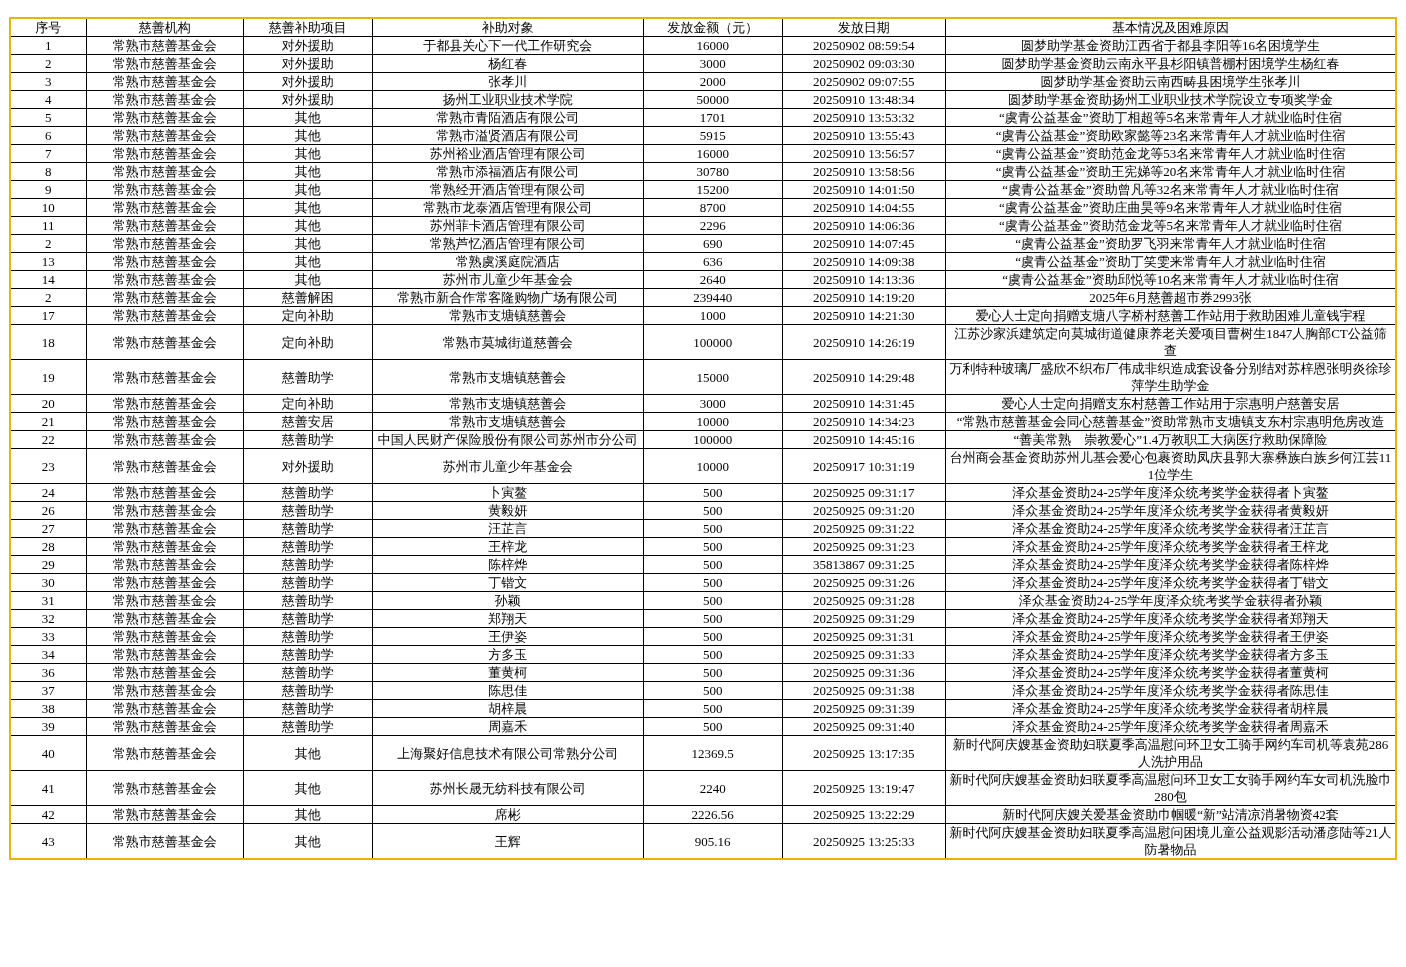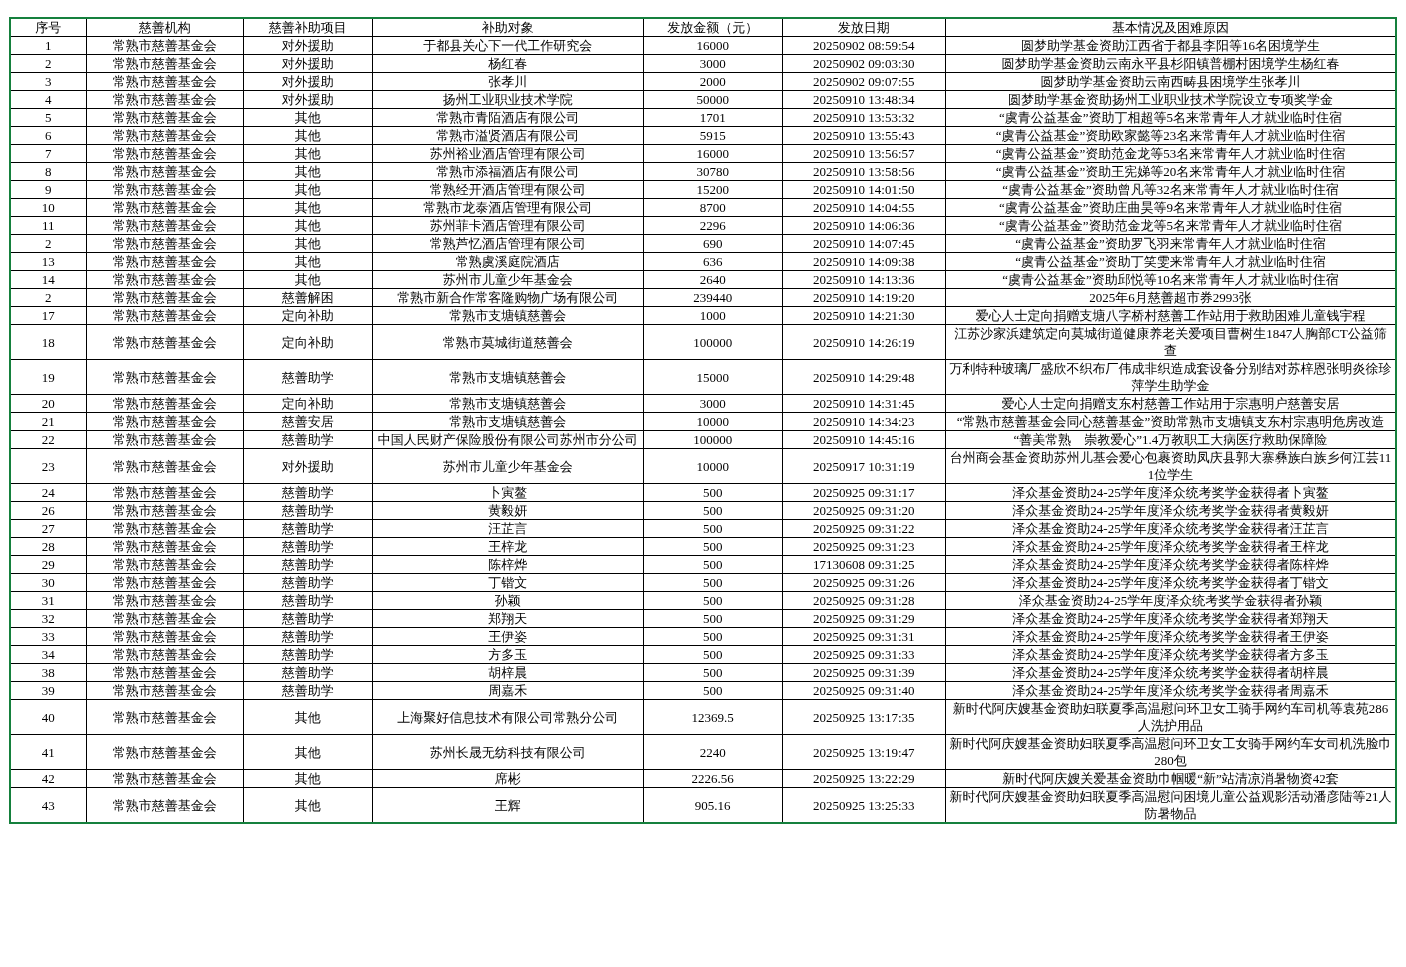--- a/index.html
+++ b/index.html
@@ -12,21 +12,21 @@
   .page {
     width: 1406px;
     height: 967px;
     background: #ffffff;
     box-sizing: border-box;
     padding: 17px 9px 0 9px;
     overflow: hidden;
   }
   table.ledger {
     border-collapse: collapse;
-    border: 2px solid #15803d;
+    border: 2px solid #eab308;
     table-layout: fixed;
     width: 1388px;
     padding-left: 32px;
   }
   table.ledger th, table.ledger td {
     border: 1px solid #000000;
     font-size: 13px;
     line-height: 17px;
     font-weight: normal;
     text-align: center;
@@ -303,21 +303,21 @@
           <td>500</td>
           <td>20250925 09:31:23</td>
           <td>泽众基金资助24-25学年度泽众统考奖学金获得者王梓龙</td>
         </tr>
         <tr>
           <td>29</td>
           <td>常熟市慈善基金会</td>
           <td>慈善助学</td>
           <td>陈梓烨</td>
           <td>500</td>
-          <td>17130608 09:31:25</td>
+          <td>35813867 09:31:25</td>
           <td>泽众基金资助24-25学年度泽众统考奖学金获得者陈梓烨</td>
         </tr>
         <tr>
           <td>30</td>
           <td>常熟市慈善基金会</td>
           <td>慈善助学</td>
           <td>丁锴文</td>
           <td>500</td>
           <td>20250925 09:31:26</td>
           <td>泽众基金资助24-25学年度泽众统考奖学金获得者丁锴文</td>
@@ -350,20 +350,38 @@
           <td>泽众基金资助24-25学年度泽众统考奖学金获得者王伊姿</td>
         </tr>
         <tr>
           <td>34</td>
           <td>常熟市慈善基金会</td>
           <td>慈善助学</td>
           <td>方多玉</td>
           <td>500</td>
           <td>20250925 09:31:33</td>
           <td>泽众基金资助24-25学年度泽众统考奖学金获得者方多玉</td>
+        </tr>
+        <tr>
+          <td>36</td>
+          <td>常熟市慈善基金会</td>
+          <td>慈善助学</td>
+          <td>董黄柯</td>
+          <td>500</td>
+          <td>20250925 09:31:36</td>
+          <td>泽众基金资助24-25学年度泽众统考奖学金获得者董黄柯</td>
+        </tr>
+        <tr>
+          <td>37</td>
+          <td>常熟市慈善基金会</td>
+          <td>慈善助学</td>
+          <td>陈思佳</td>
+          <td>500</td>
+          <td>20250925 09:31:38</td>
+          <td>泽众基金资助24-25学年度泽众统考奖学金获得者陈思佳</td>
         </tr>
         <tr>
           <td>38</td>
           <td>常熟市慈善基金会</td>
           <td>慈善助学</td>
           <td>胡梓晨</td>
           <td>500</td>
           <td>20250925 09:31:39</td>
           <td>泽众基金资助24-25学年度泽众统考奖学金获得者胡梓晨</td>
         </tr>

